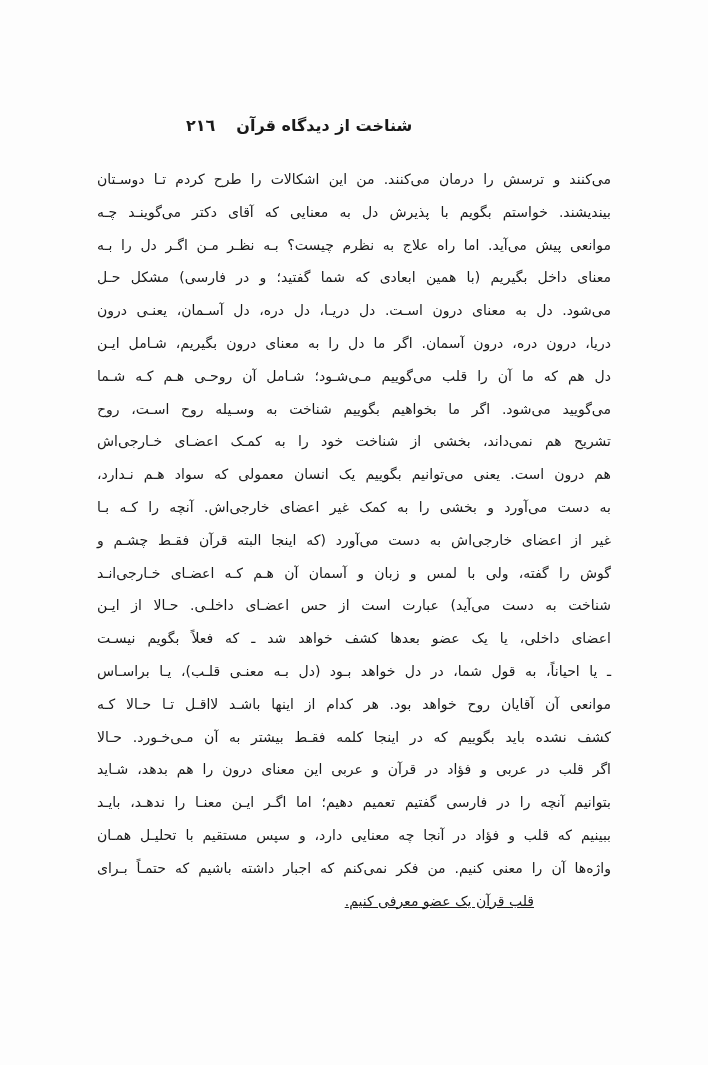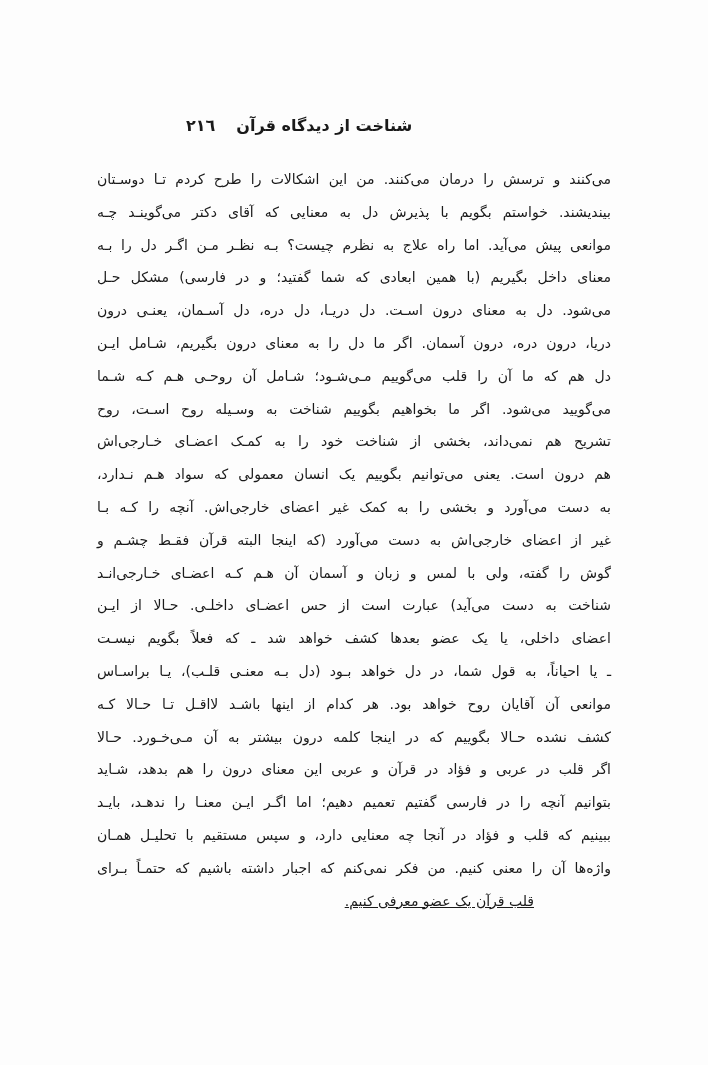--- a/index.html
+++ b/index.html
@@ -78,21 +78,21 @@
       <div class="bline">می‌گویید می‌شود. اگر ما بخواهیم بگوییم شناخت به وسـیله روح اسـت، روح</div>
       <div class="bline">تشریح هم نمی‌داند، بخشی از شناخت خود را به کمـک اعضـای خـارجی‌اش</div>
       <div class="bline">هم درون است. یعنی می‌توانیم بگوییم یک انسان معمولی که سواد هـم نـدارد،</div>
       <div class="bline">به دست می‌آورد و بخشی را به کمک غیر اعضای خارجی‌اش. آنچه را کـه بـا</div>
       <div class="bline">غیر از اعضای خارجی‌اش به دست می‌آورد (که اینجا البته قرآن فقـط چشـم و</div>
       <div class="bline">گوش را گفته، ولی با لمس و زبان و آسمان آن هـم کـه اعضـای خـارجی‌انـد</div>
       <div class="bline">شناخت به دست می‌آید) عبارت است از حس اعضـای داخلـی. حـالا از ایـن</div>
       <div class="bline">اعضای داخلی، یا یک عضو بعدها کشف خواهد شد ـ که فعلاً بگویم نیسـت</div>
       <div class="bline">ـ یا احیاناً، به قول شما، در دل خواهد بـود (دل بـه معنـی قلـب)، یـا براسـاس</div>
       <div class="bline">موانعی آن آقایان روح خواهد بود. هر کدام از اینها باشـد لااقـل تـا حـالا کـه</div>
-      <div class="bline">کشف نشده حـالا بگوییم که در اینجا کلمه درون بیشتر به آن مـی‌خـورد. حـالا</div>
+      <div class="bline">کشف نشده باید بگوییم که در اینجا کلمه فقـط بیشتر به آن مـی‌خـورد. حـالا</div>
       <div class="bline">اگر قلب در عربی و فؤاد در قرآن و عربی این معنای درون را هم بدهد، شـاید</div>
       <div class="bline">بتوانیم آنچه را در فارسی گفتیم تعمیم دهیم؛ اما اگـر ایـن معنـا را ندهـد، بایـد</div>
       <div class="bline">ببینیم که قلب و فؤاد در آنجا چه معنایی دارد، و سپس مستقیم با تحلیـل همـان</div>
       <div class="bline">واژه‌ها آن را معنی کنیم. من فکر نمی‌کنم که اجبار داشته باشیم که حتمـاً بـرای</div>
       <div class="bline last">قلب قرآن یک عضو معرفی کنیم.</div>
     </div>
 
 </div>
 
 </body></html>

